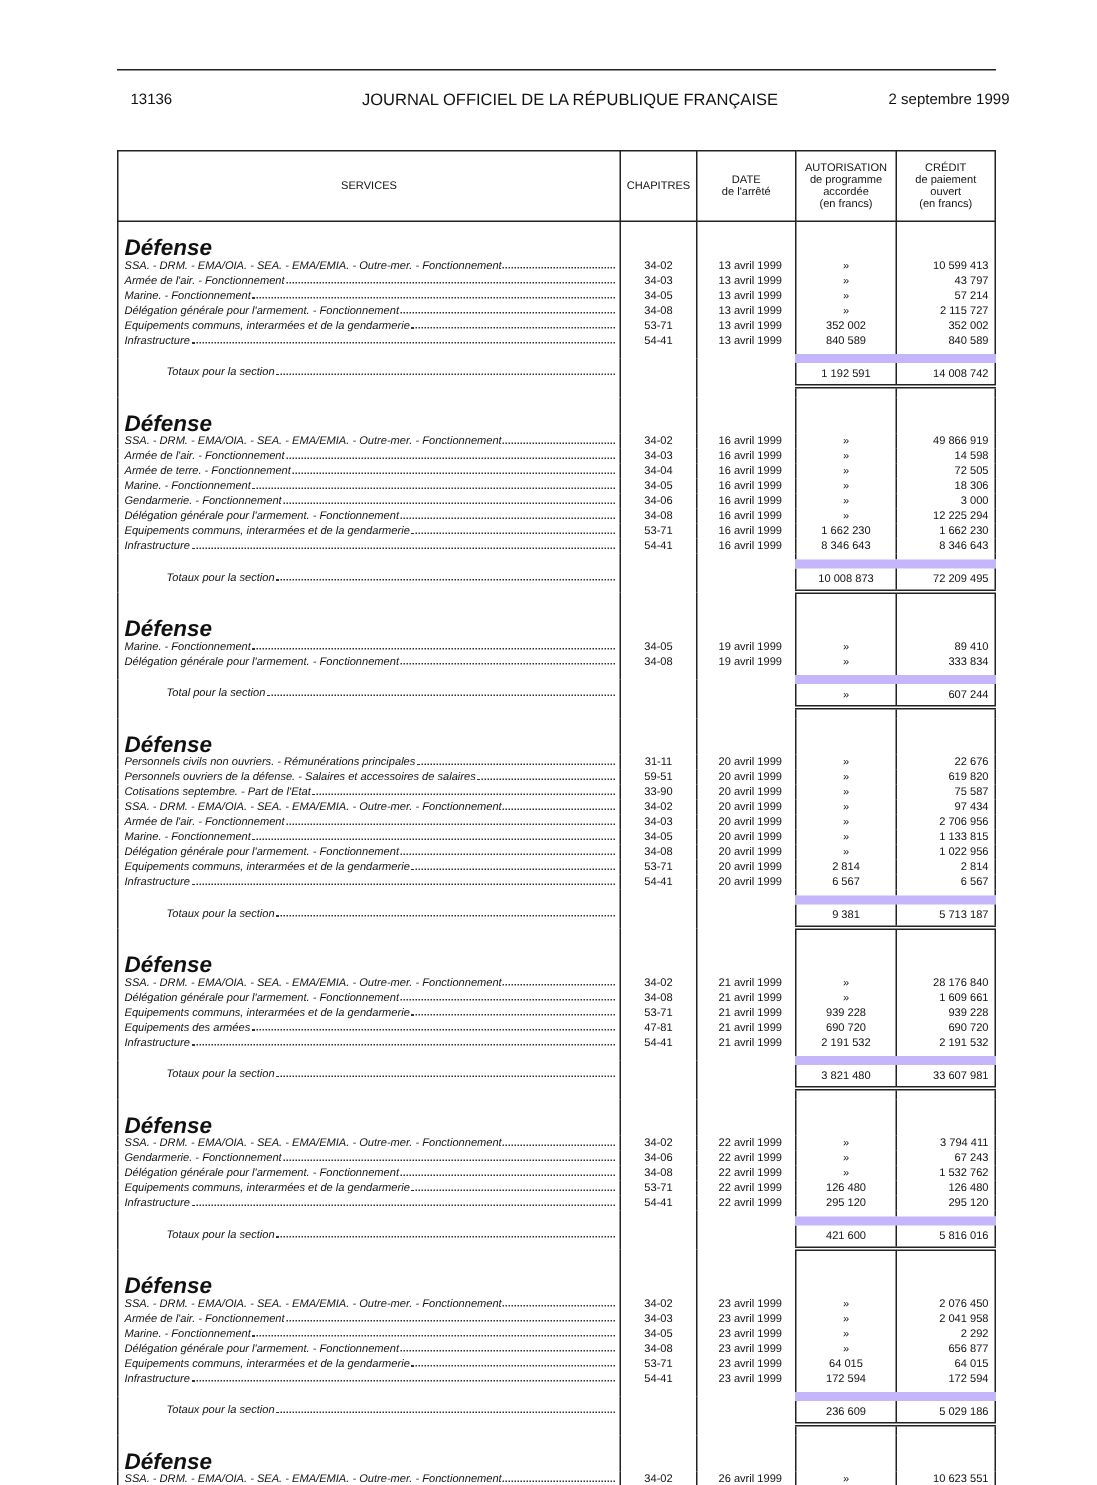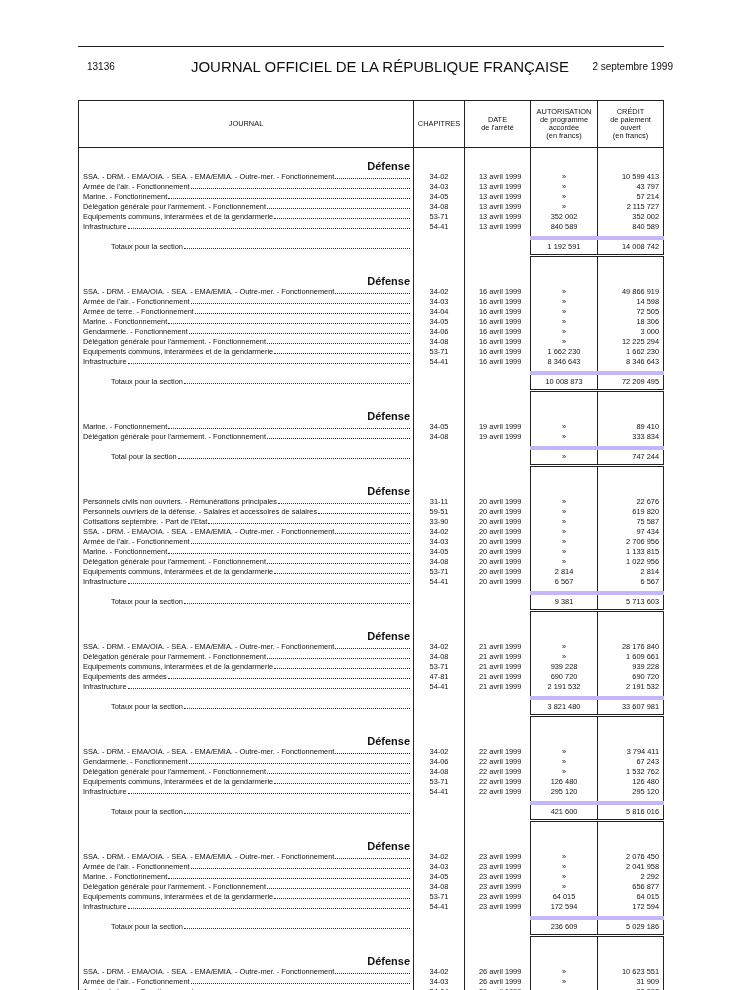--- a/index.html
+++ b/index.html
@@ -5,21 +5,21 @@
   html, body { margin: 0; padding: 0; background: #ffffff; }
   body {
     width: 731px; height: 990px; position: relative; overflow: hidden;
     font-family: "Liberation Sans", sans-serif; color: #111;
   }
   .page-header {
     position: absolute; left: 87px; top: 28px; width: 586px; height: 14px;
     font-size: 10px; line-height: 14px; margin-top: 32px;
   }
   .page-header .pnum { position: absolute; left: 0; top: 0; }
-  .page-header .ptitle { position: absolute; left: 0; right: 0; top: 0; text-align: center; font-size: 15px; }
+  .page-header .ptitle { position: absolute; left: 0; right: 0; top: 0; text-align: center; font-size: 11px; }
   .page-header .pdate { position: absolute; right: 0; top: 0; }
   .header-rule { position: absolute; left: 78px; top: 46px; width: 586px; height: 1px; background: #222; }
 
   .tbl {
     position: absolute; left: 78px; top: 100px; width: 585px;
     border-collapse: collapse; table-layout: fixed;
     font-family: "Liberation Sans Narrow", "Liberation Sans", sans-serif;
     font-size: 7.4px; line-height: 8.4px;
   }
   .tbl col.c1 { width: 335px; }
@@ -33,29 +33,29 @@
   }
   .tbl td {
     border-left: 1px solid #222; border-right: 1px solid #222;
     padding: 0 3px; white-space: nowrap; overflow: hidden; height: 10px;
   }
   .tbl td.svc { padding-left: 4px; }
   .tbl td.chap { text-align: center; }
   .tbl td.date { padding-left: 14px; }
   .tbl td.auto { text-align: center; }
   .tbl td.cred { text-align: right; padding-right: 4px; }
-  .dots { display: flex; align-items: baseline; }
+  .dots { display: flex; align-items: baseline; font-style: italic; }
   .dots .lbl { flex: 0 0 auto; }
   .dots .fill { flex: 1 1 auto; border-bottom: 1px dotted #333; margin: 0 0 2px 1px; height: 1px; }
   .sec-title td { height: 22px; vertical-align: bottom; padding-bottom: 2px; }
-  .sec-title .svc { text-align: right; font-weight: bold; font-size: 11px; font-family: "Liberation Sans", sans-serif; }
+  .sec-title .svc { text-align: left; font-weight: bold; font-size: 15px; font-family: "Liberation Sans", sans-serif; font-style: italic; }
   .gap td { height: 4px; }
   .total td { height: 14px; text-align: right; }
   .total td.auto, .total td.cred {
-    border-top: 4px solid #c4b5fd; border-bottom: 3px double #222;
+    border-top: 6px solid #c4b5fd; border-bottom: 3px double #222;
   }
   .total td.svc { padding-left: 32px; }
   .tail td { height: 6px; }
 </style>
 </head>
 <body>
 
 <div class="page-header">
   <span class="pnum">13136</span>
   <span class="ptitle">JOURNAL OFFICIEL DE LA RÉPUBLIQUE FRANÇAISE</span>
@@ -66,21 +66,21 @@
 <table class="tbl">
   <colgroup>
       <col class="c1">
       <col class="c2">
       <col class="c3">
       <col class="c4">
       <col class="c5">
     </colgroup>
   <thead>
     <tr>
-      <th><span>JOURNAL</span></th>
+      <th><span>SERVICES</span></th>
       <th><span>CHAPITRES</span></th>
       <th>
         <div>DATE</div>
         <div>de l'arrêté</div>
       </th>
       <th>
         <div>AUTORISATION</div>
         <div>de programme</div>
         <div>accordée</div>
         <div>(en francs)</div>
@@ -369,21 +369,21 @@
       <tr class="total">
         <td class="svc">
           <div class="dots">
             <span class="lbl">Total pour la section</span>
             <span class="fill"></span>
           </div>
         </td>
         <td class="chap"></td>
         <td class="date"></td>
         <td class="auto">»</td>
-        <td class="cred">747 244</td>
+        <td class="cred">607 244</td>
       </tr>
       <tr class="tail">
         <td class="svc"></td>
         <td class="chap"></td>
         <td class="date"></td>
         <td class="auto"></td>
         <td class="cred"></td>
       </tr>
       <tr class="sec-title">
         <td class="svc">Défense</td>
@@ -510,21 +510,21 @@
       <tr class="total">
         <td class="svc">
           <div class="dots">
             <span class="lbl">Totaux pour la section</span>
             <span class="fill"></span>
           </div>
         </td>
         <td class="chap"></td>
         <td class="date"></td>
         <td class="auto">9 381</td>
-        <td class="cred">5 713 603</td>
+        <td class="cred">5 713 187</td>
       </tr>
       <tr class="tail">
         <td class="svc"></td>
         <td class="chap"></td>
         <td class="date"></td>
         <td class="auto"></td>
         <td class="cred"></td>
       </tr>
       <tr class="sec-title">
         <td class="svc">Défense</td>

